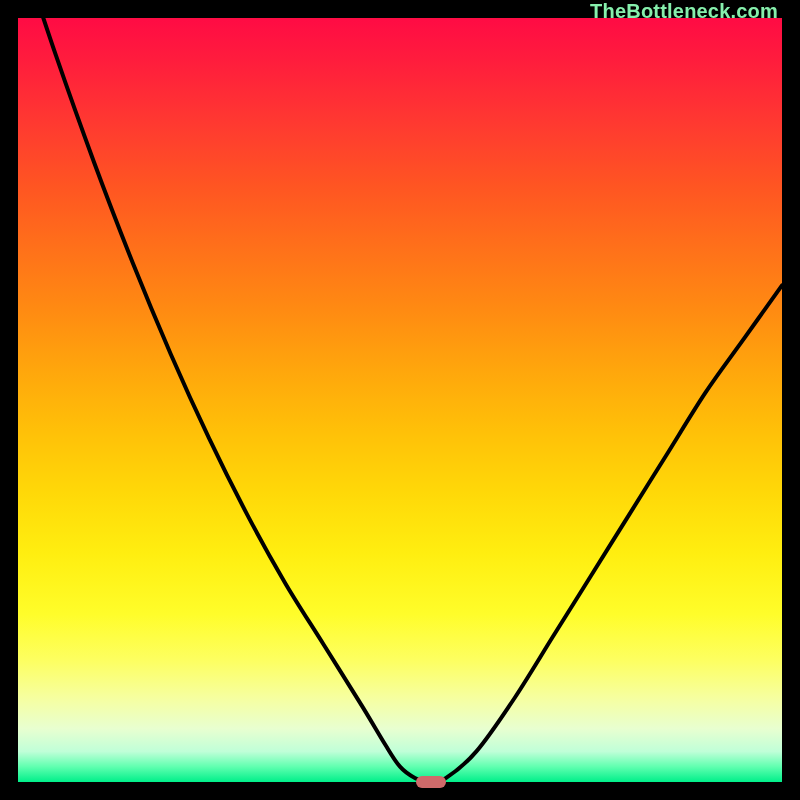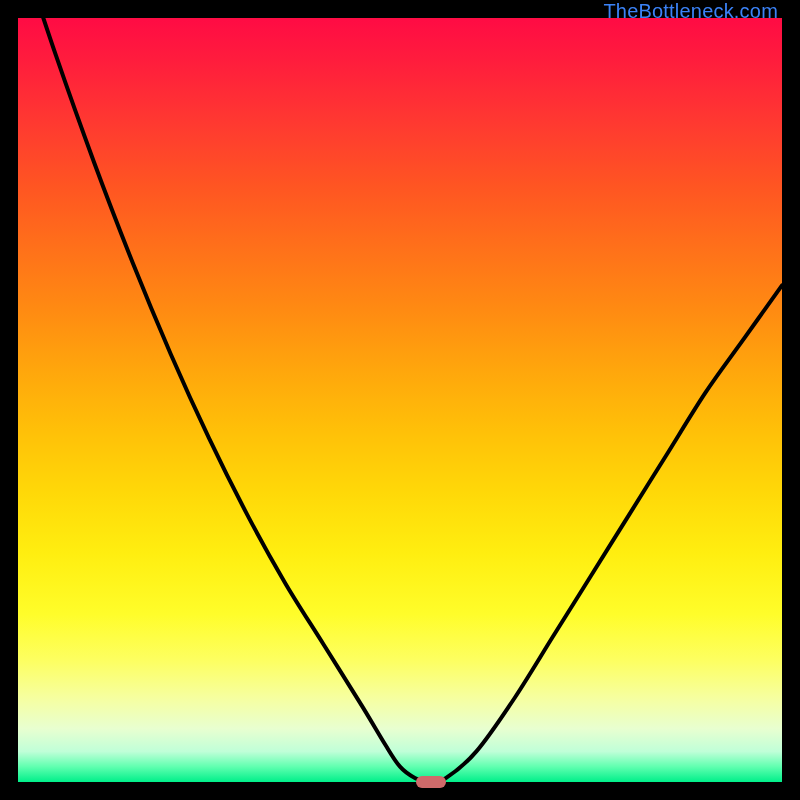--- a/index.html
+++ b/index.html
@@ -40,23 +40,23 @@
       #e8ffd0 93%,
       #c0ffd8 96%,
       #60ffb0 98%,
       #00ef8a 100%
     );
   }
   .watermark {
     position: absolute;
     top: 0px;
     right: 22px;
-    color: #3b82f6;
+    color: #86efac;
     font-size: 20px;
-    font-weight: 400;
+    font-weight: 700;
     letter-spacing: 0.2px;
     user-select: none;
   }
   svg.curve {
     position: absolute;
     left: 0;
     top: 0;
     width: 764px;
     height: 764px;
   }

